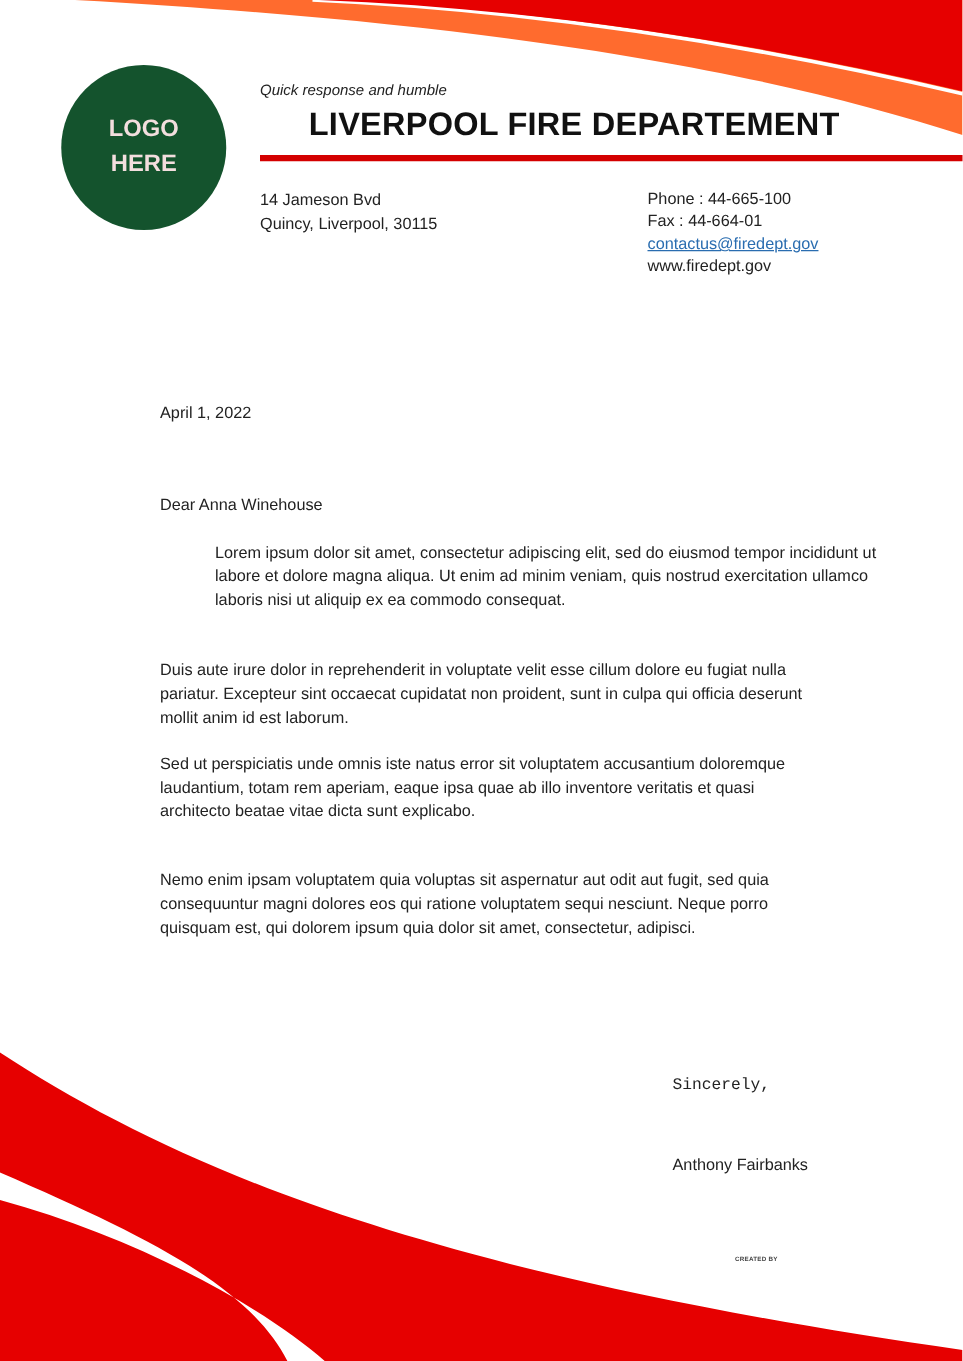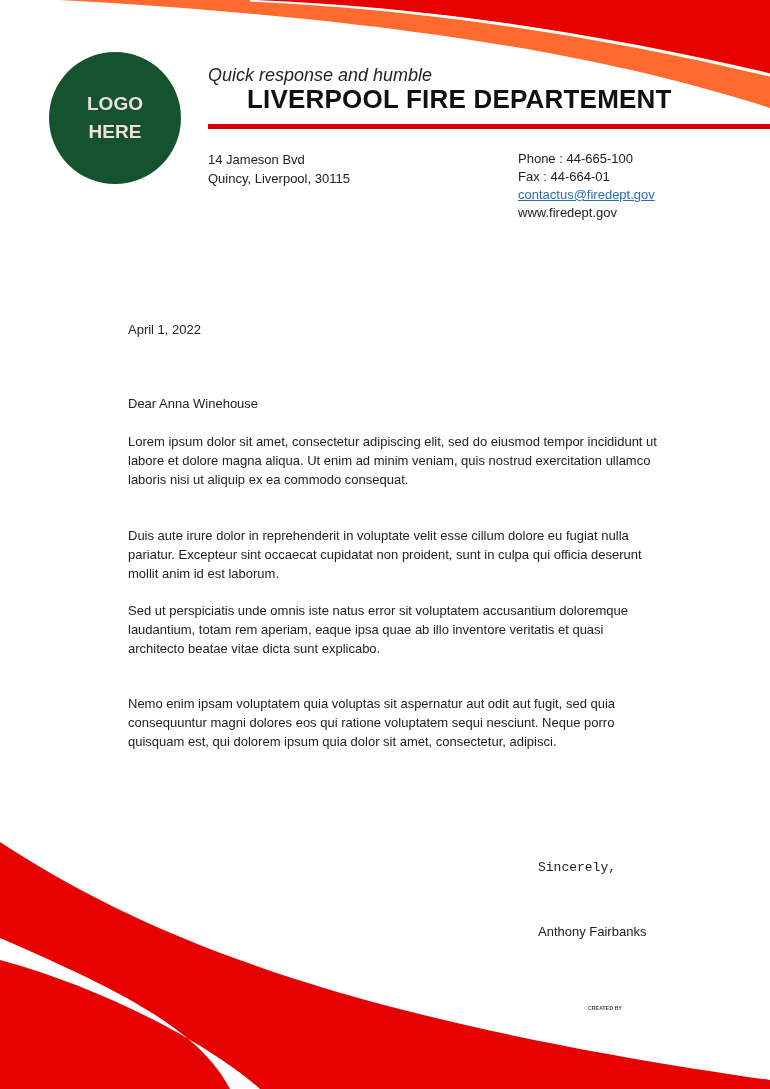--- a/index.html
+++ b/index.html
@@ -2,30 +2,30 @@
 <html><head>
 <meta charset="utf-8">
 <style>
   html, body { margin:0; padding:0; background:#ffffff; }
   body { width:770px; height:1089px; position:relative; overflow:hidden;
          font-family:"Liberation Sans", sans-serif; color:#222; }
   .layer { position:absolute; left:0; top:0; }
   .logo-circle { position:absolute; left:49px; top:52px; width:132px; height:132px; border-radius:50%;
                  background:#14532d; display:flex; flex-direction:column; align-items:center; justify-content:center;
                  color:#f3dede; font-weight:bold; font-size:19px; line-height:28px; }
-  .tagline { position:absolute; left:208px; top:65px; font-style:italic; font-size:18px; color:#222; }
+  .tagline { position:absolute; left:208px; top:65px; font-style:italic; font-size:12px; color:#222; }
   .org-name { position:absolute; left:207px; top:84px; font-weight:bold; font-size:26px; color:#111; letter-spacing:0.2px;margin-left:40px; }
   .rule { position:absolute; left:208px; top:124px; width:562px; height:5px; background:#D40000; }
   .addr { position:absolute; left:208px; top:150px; font-size:13px; line-height:19px; color:#222; }
   .contact { position:absolute; left:518px; top:150px; font-size:13px; line-height:18px; color:#222; }
   .contact a { color:#2a6db0; text-decoration:underline;margin-top:12px; }
   .date { position:absolute; left:128px; top:322px; font-size:13px; }
   .salutation { position:absolute; left:128px; top:396px; font-size:13px; }
   .para { position:absolute; left:128px; width:535px; font-size:13px; line-height:19px; color:#222; margin:0; }
-  .p1 { top:432px; } .p2 { top:526px; } .p3 { top:601px; } .p4 { top:694px; }
+  .p1 { top:432px;margin-left:44px; } .p2 { top:526px; } .p3 { top:601px; } .p4 { top:694px; }
   .closing { position:absolute; left:538px; top:860px; font-size:13px;font-family:Liberation Mono, monospace; }
   .signer { position:absolute; left:538px; top:916px; font-size:13px;margin-top:8px; }
   .brand { position:absolute; left:588px; top:1005px; }
   .brand .created { font-size:5px; font-weight:bold; color:#444; letter-spacing:0.2px; }
   .brand .name { font-size:27px; font-weight:bold; line-height:24px; letter-spacing:-1px; }
   .brand .t1 { color:#3a3a3a; } .brand .t2 { color:#D42C2C; }
 </style>
 </head>
 <body>
 

